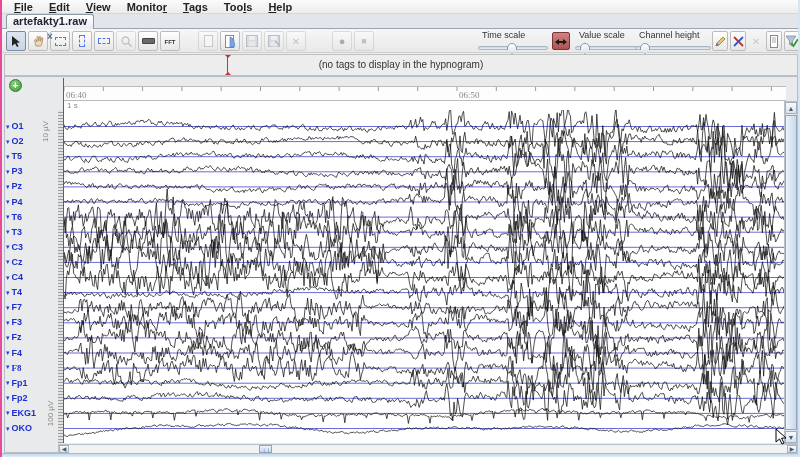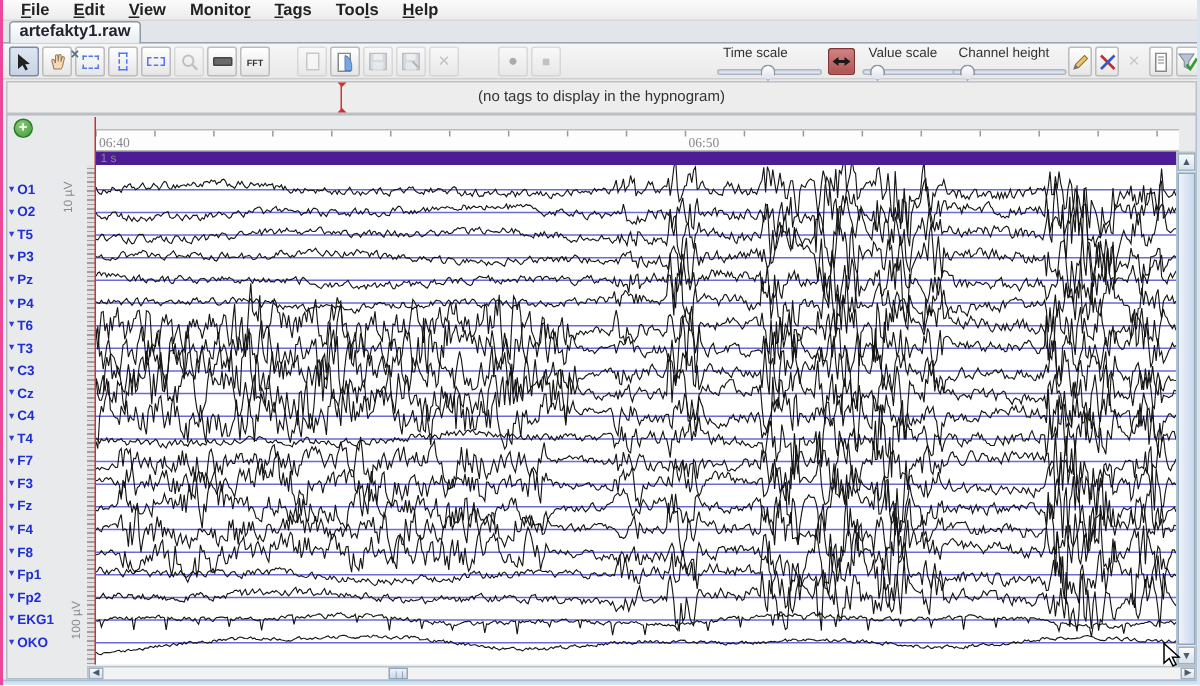--- a/index.html
+++ b/index.html
@@ -51,21 +51,21 @@
            border-right:3px solid transparent; border-bottom:3px solid #d03030; }
   
   .mainpanel { position:absolute; left:2px; top:76px; width:794px; height:377px; background:#e8eaec;
                border:1px solid #b5bcc4; }
   .addbtn { position:absolute; left:4px; top:2px; width:13px; height:13px; border-radius:50%;
             background:radial-gradient(circle at 35% 30%, #8bcb76, #3f9e3f); border:1px solid #2d7a2d;
             color:#fff; font-size:10px; font-weight:700; line-height:11px; text-align:center; }
   .timeruler { position:absolute; left:59px; top:9px; width:722px; height:15px; background:#fdfdfd;
                border-top:1px solid #bbb; border-bottom:1px solid #bbb;font-family:Liberation Serif, serif; }
   .timelabel { position:absolute; top:3px; font-size:9px; color:#888; }
-  .unitstrip { position:absolute; left:59px; top:24px; width:722px; height:9px; background:#4c1d95; }
+  .unitstrip { position:absolute; left:59px; top:24px; width:722px; height:9px; background:#ffffff; }
   .unitlabel { position:absolute; left:3px; top:0px; font-size:8px; color:#888; }
   .sigarea { position:absolute; left:59px; top:33px; width:721px; height:333px; background:#ffffff; overflow:hidden; }
   .tickcol { position:absolute; left:53px; top:33px; width:6px; height:333px; background:
              repeating-linear-gradient(#e3e3e3 0 2px, #9f9f9f 2px 3px); }
   .redline { position:absolute; left:58px; top:1px; width:1px; height:365px; background:#d03030; z-index:5; }
   .chrow { position:absolute; left:1px; width:52px; height:11px; display:flex; align-items:center; gap:2px; }
   .chtri { color:#2b3fd6; font-size:7px; line-height:7px; }
   .chlabel { color:#1d2fd0; font-size:9px; font-weight:700; letter-spacing:0; }
   .vscale { position:absolute; font-size:8px; color:#8a8a8a; white-space:nowrap; transform:rotate(-90deg); }
   
@@ -394,21 +394,21 @@
           <span class="chlabel">F3</span>
         </div>
         <div class="chrow" style="top: 254.9px;">
           <span class="chtri">▾</span>
           <span class="chlabel">Fz</span>
         </div>
         <div class="chrow" style="top: 270px;">
           <span class="chtri">▾</span>
           <span class="chlabel">F4</span>
         </div>
-        <div class="chrow" style="top: 285.1px;">
+        <div class="chrow" style="top: 285.1px; font-family: Liberation Serif, serif;">
           <span class="chtri">▾</span>
           <span class="chlabel">F8</span>
         </div>
         <div class="chrow" style="top: 300.2px;">
           <span class="chtri">▾</span>
           <span class="chlabel">Fp1</span>
         </div>
         <div class="chrow" style="top: 315.3px;">
           <span class="chtri">▾</span>
           <span class="chlabel">Fp2</span>

